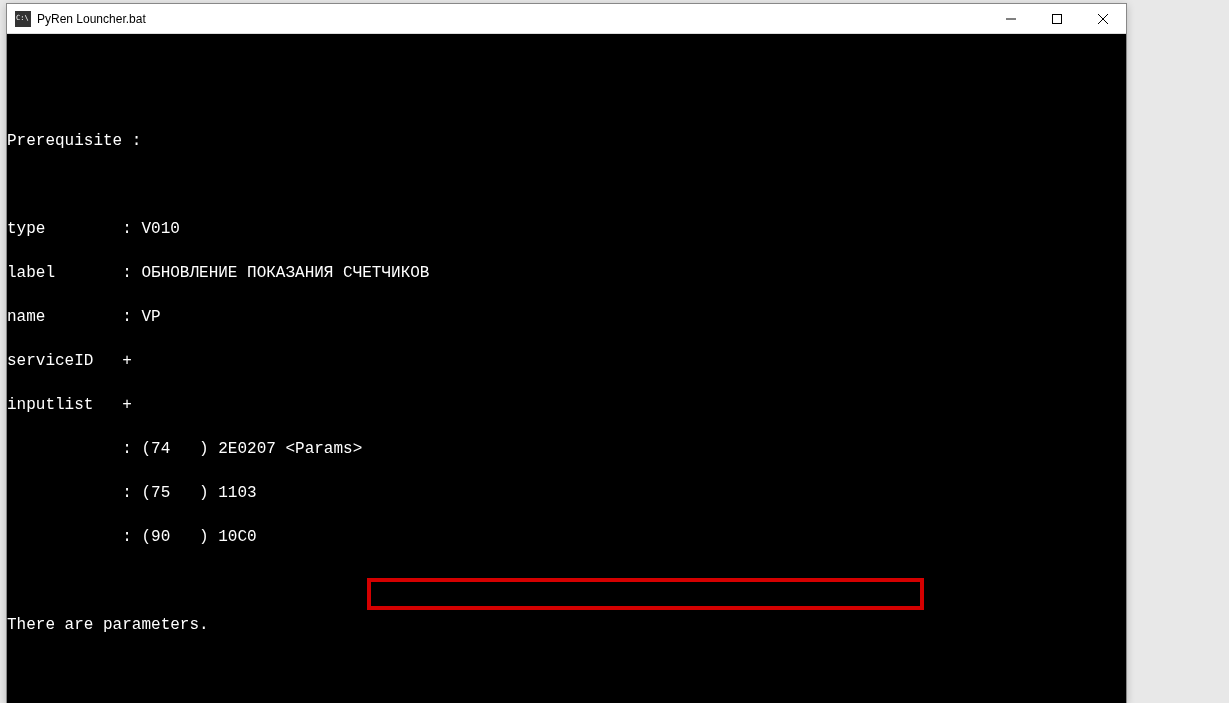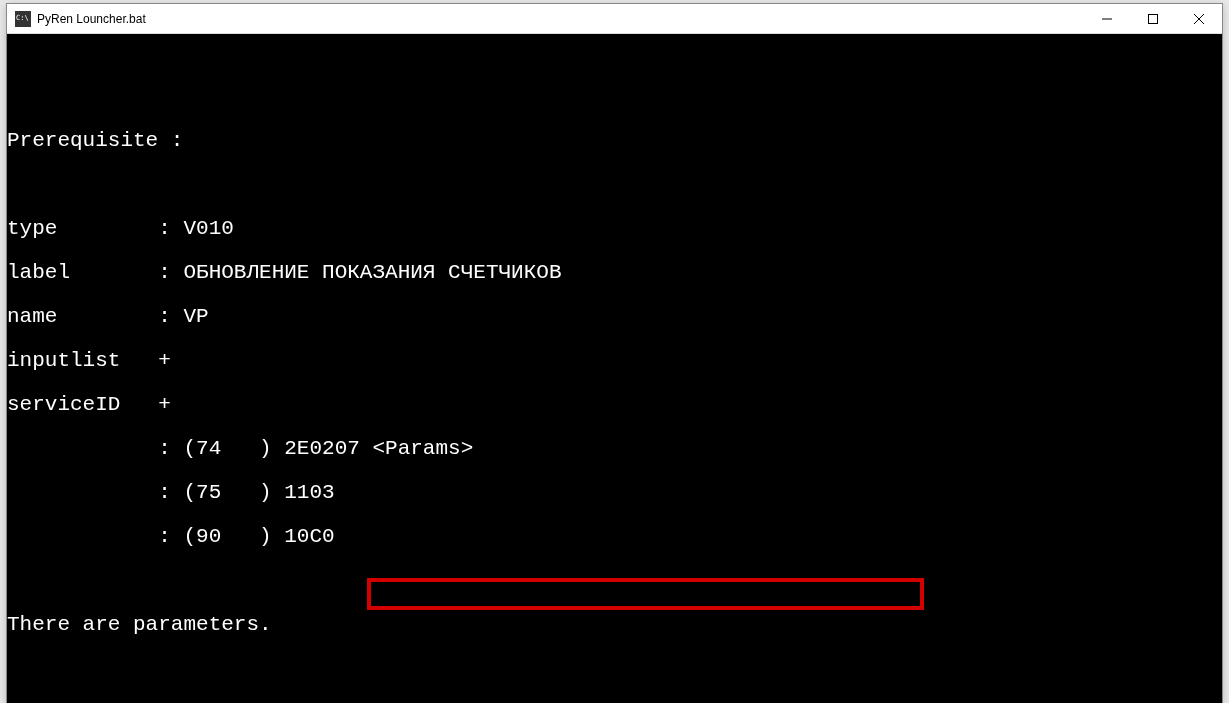--- a/index.html
+++ b/index.html
@@ -8,21 +8,21 @@
     font-family: "Segoe UI", Tahoma, sans-serif;
     font-size: 12px;
     width: 1229px;
     height: 703px;
     overflow: hidden;
     position: relative;
     padding-top: 3px;
     padding-left: 6px;
   }
   .window {
-    width: 1217px;
+    width: 1121px;
     border: 1px solid #888;
     background: #fff;
     box-shadow: 0 2px 8px rgba(0,0,0,.2);
   }
   .titlebar {
     display: flex;
     align-items: center;
     height: 30px;
     background: #fff;
     border-bottom: 1px solid #ddd;
@@ -59,21 +59,21 @@
     border: none;
     font-family: "Segoe UI", sans-serif;
     font-size: 10px;
   }
   .win-btn svg { width: 10px; height: 10px; }
 
   .terminal {
     background: #000;
     color: #fff;
     font-family: Consolas, "Courier New", monospace;
-    font-size: 21px;
+    font-size: 16px;
     line-height: 22px;
     padding: 0;
     white-space: pre;
     height: 669px;
     overflow: hidden;
     position: relative;
   }
   .terminal .content{
     padding-top: 30px;
   }
@@ -111,22 +111,22 @@
     </button>
   </div>
 
   <div class="terminal">
     <div class="content">
 <div class="line">Prerequisite :</div>
 <div class="line"> </div>
 <div class="line">type        : V010</div>
 <div class="line">label       : ОБНОВЛЕНИЕ ПОКАЗАНИЯ СЧЕТЧИКОВ</div>
 <div class="line">name        : VP</div>
+<div class="line">serviceID   +</div>
 <div class="line">inputlist   +</div>
-<div class="line">serviceID   +</div>
 <div class="line">            : (74   ) 2E0207 &lt;Params&gt;</div>
 <div class="line">            : (75   ) 1103</div>
 <div class="line">            : (90   ) 10C0</div>
 <div class="line"> </div>
 <div class="line">There are parameters.</div>
 
 
 
 
 

